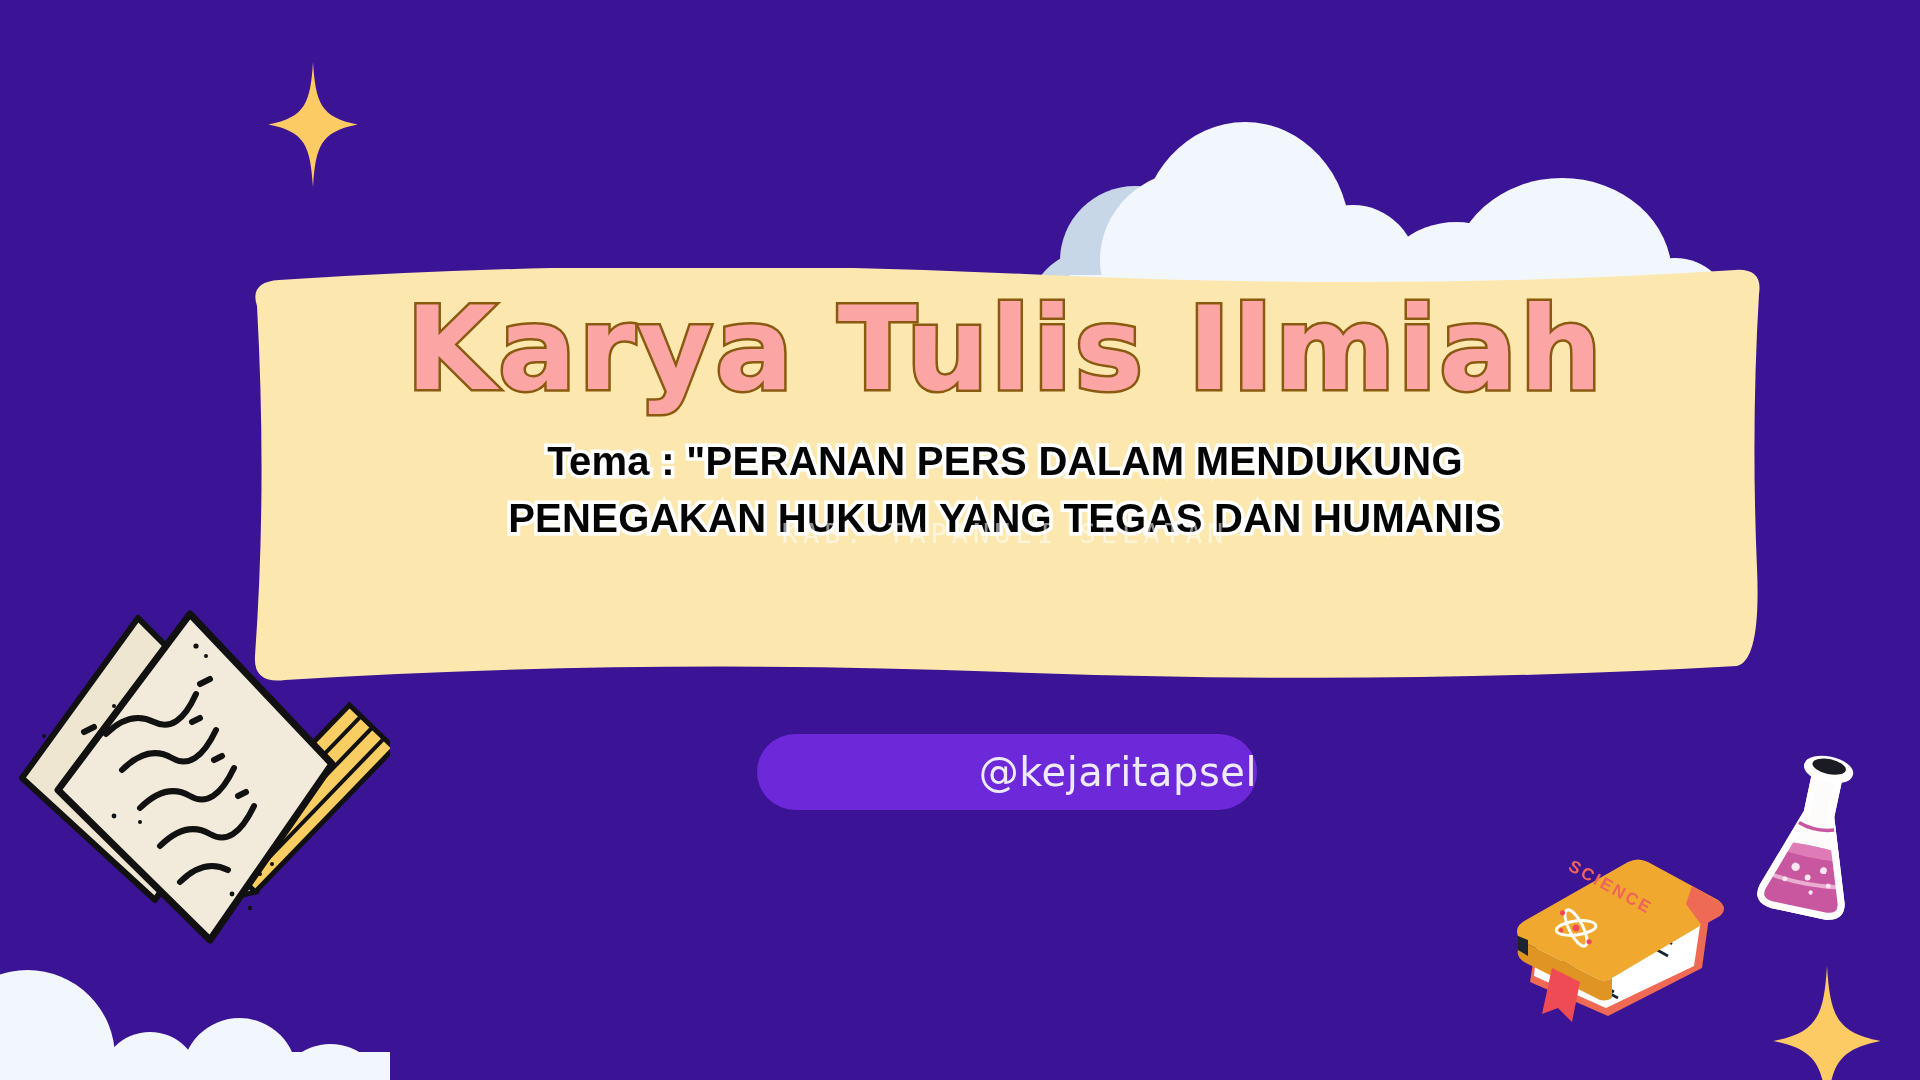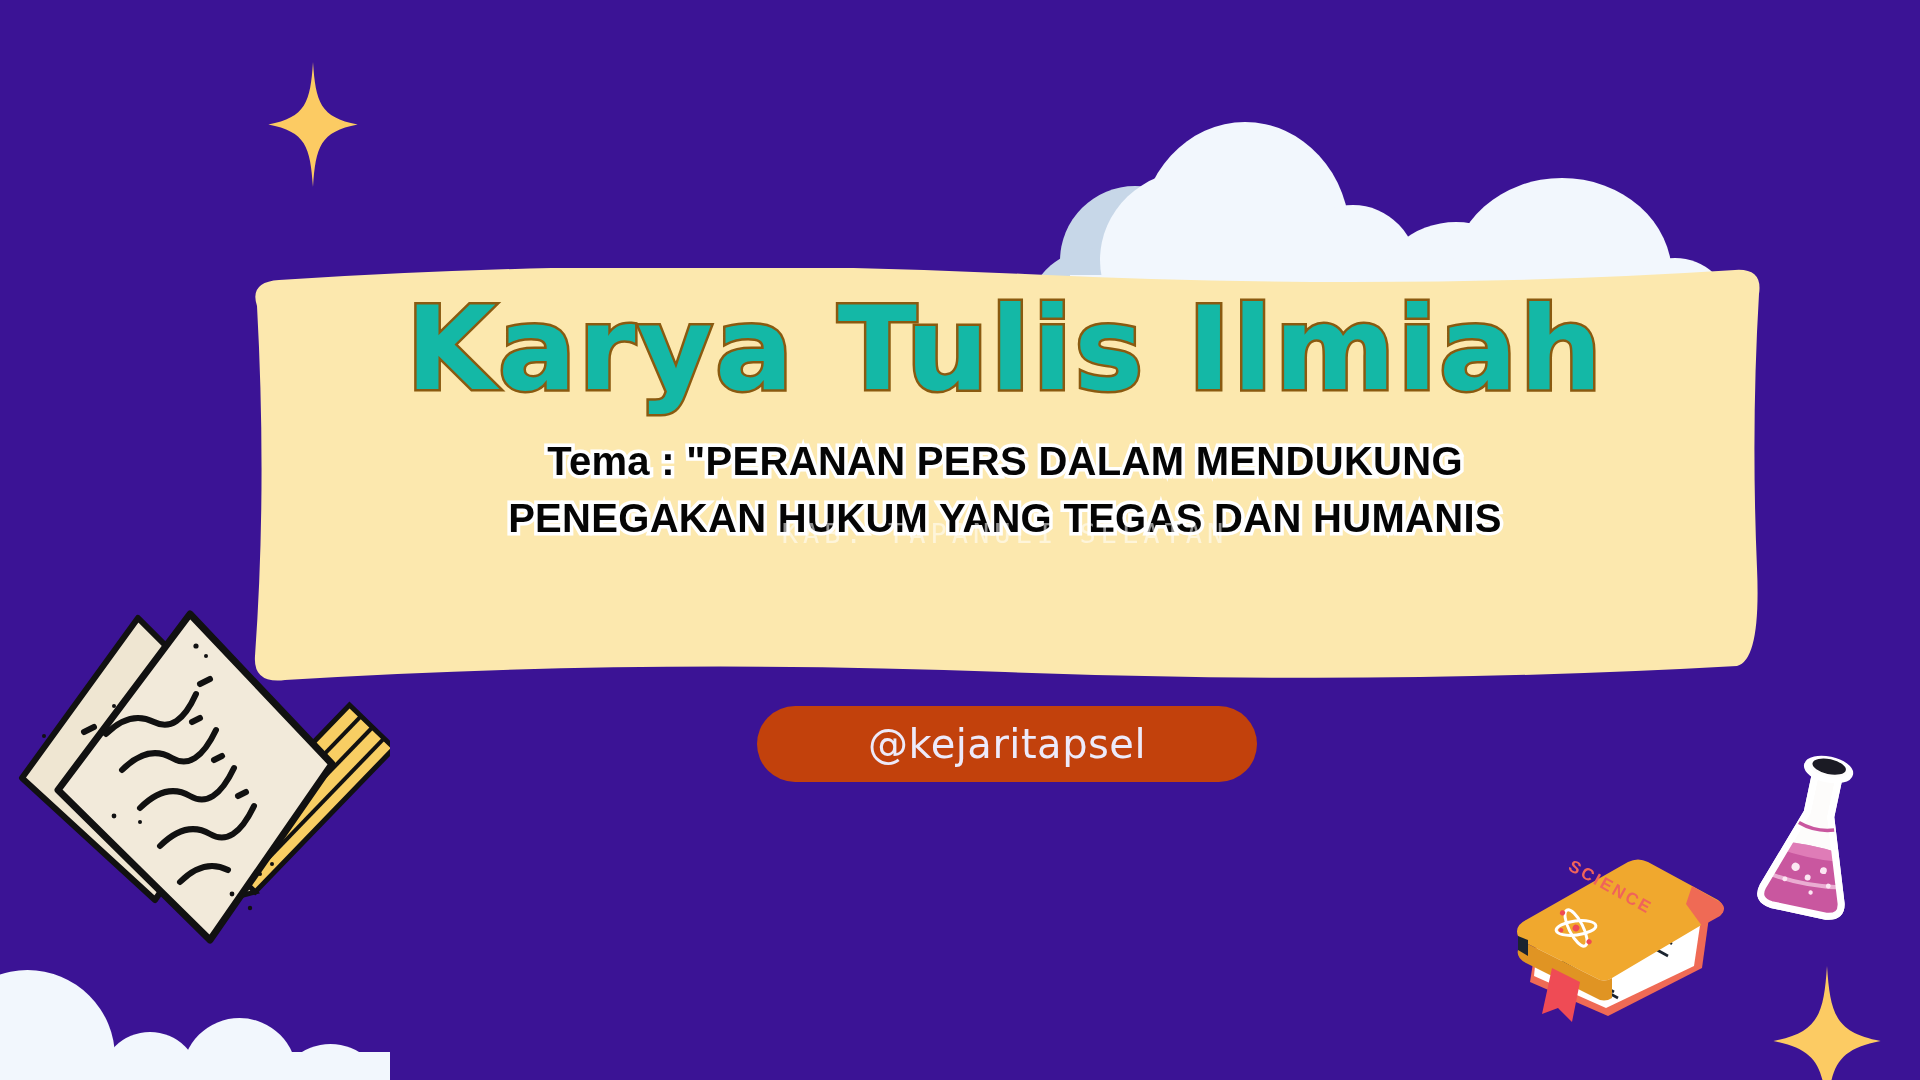--- a/index.html
+++ b/index.html
@@ -37,21 +37,21 @@
     justify-content:flex-start;
     padding-top:18px;
     box-sizing:border-box;
   }
 
   #main-title{
     font-size:116px;
     line-height:1.08;
     font-weight:bold;
     letter-spacing:2px;
-    color:#14b8a6;
+    color:#fca5a5;
     -webkit-text-stroke:5px #8A5A10;
     paint-order:stroke fill;
     margin:0;
     white-space:nowrap;
     font-family:"DejaVu Sans", sans-serif;
   }
 
   #watermark{
     position:absolute;
     left:0;right:0;
@@ -75,25 +75,25 @@
     -webkit-text-stroke:7px #FFFFFF;
     paint-order:stroke fill;
     letter-spacing:0.3px;
     width:1280px;
   }
   #subtitle .ln{display:block;white-space:nowrap;}
 
   
   #handle-pill{
     position:absolute;
-    left:757px;top:706px;
+    left:757px;top:734px;
     width:500px;height:76px;
-    background:#c2410c;
+    background:#6d28d9;
     border-radius:38px;
-    display:flex;align-items:center;justify-content:center;
+    display:flex;align-items:center;justify-content:flex-end;
   }
   #handle-text{
     color:#EDEAFA;
     font-size:40px;
     letter-spacing:0.5px;
     font-family:"DejaVu Sans", sans-serif;
   }
 
   
   .illo{position:absolute;}

